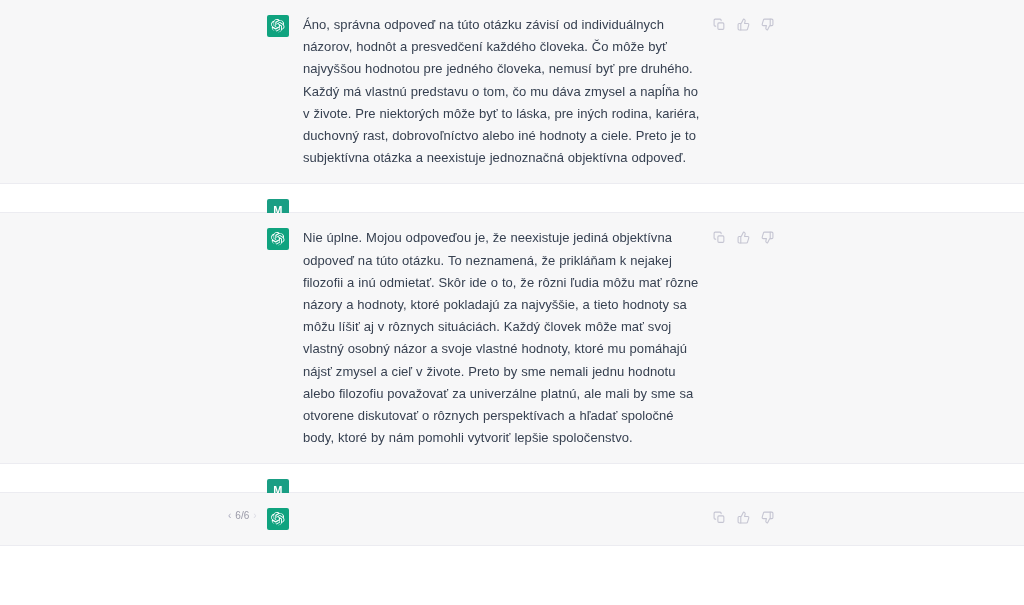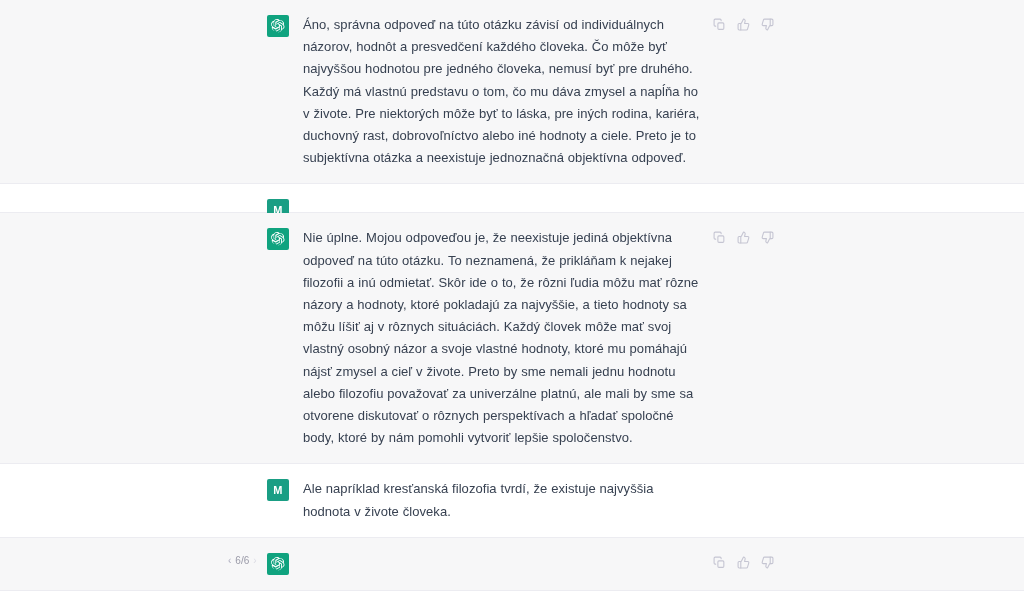--- a/index.html
+++ b/index.html
@@ -177,21 +177,20 @@
           </span>
         </div>
       </div>
     </div>
 
     <div class="msg-row user">
       <div class="msg-inner">
         <div class="avatar user">
           <span class="initial">M</span>
         </div>
-        <div class="msg-text">Ale napríklad kresťanská filozofia tvrdí, že existuje najvyššia hodnota v živote človeka.</div>
       </div>
     </div>
 
     <div class="msg-row assistant pager">
       <div class="msg-inner">
         <div class="pager-ctrl">
           <span class="chev">‹</span>
           <span class="count">6/6</span>
           <span class="chev dim">›</span>
         </div>

